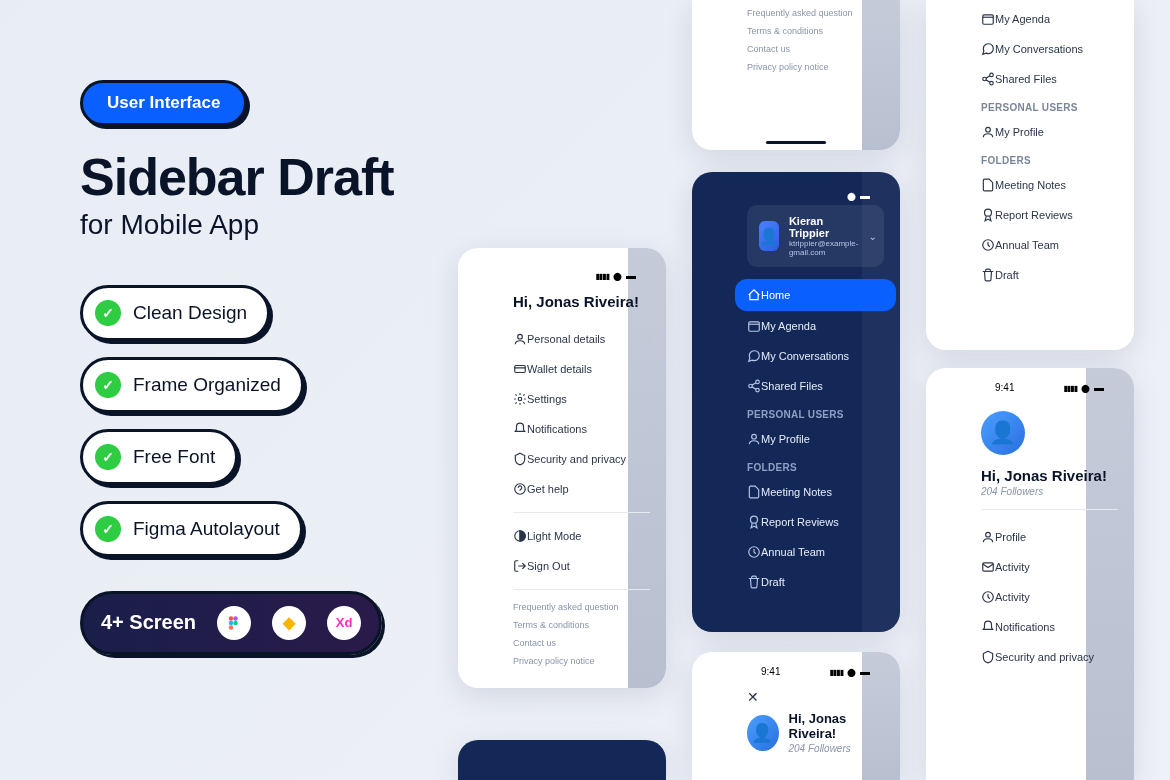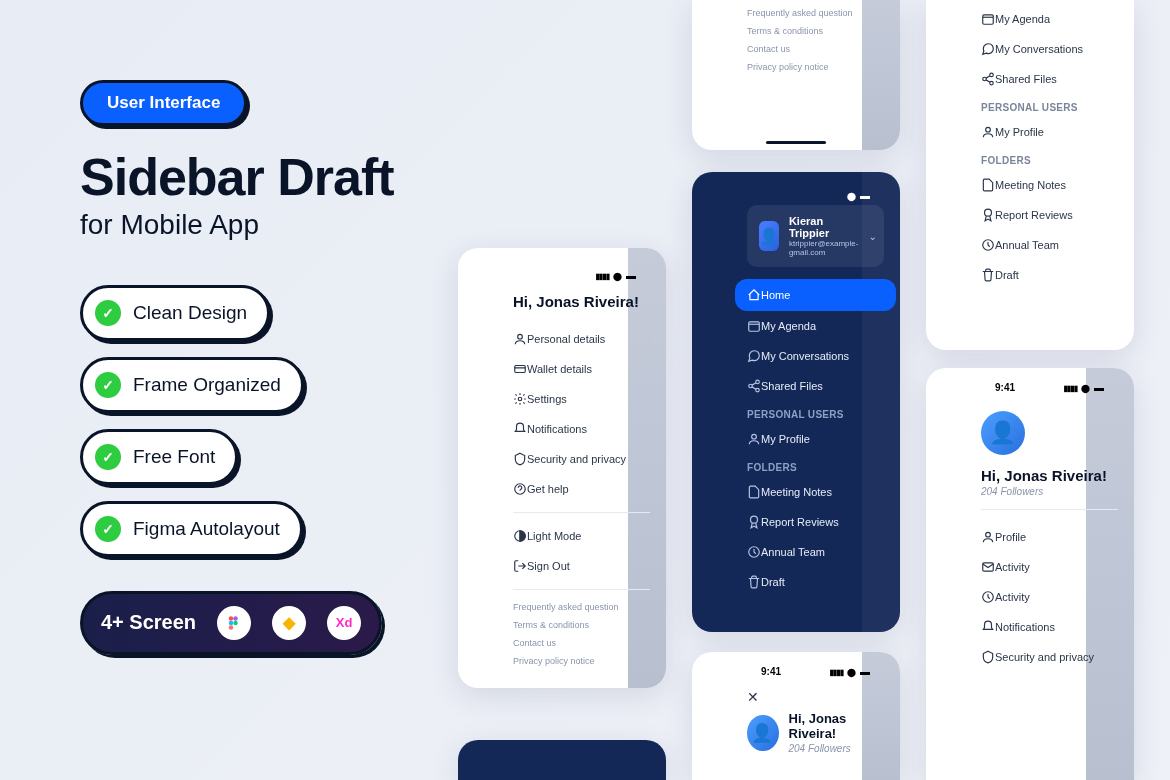--- a/index.html
+++ b/index.html
@@ -13,21 +13,21 @@
 .check { width: 26px; height: 26px; background: #2ecc40; border-radius: 50%; display: flex; align-items: center; justify-content: center; color: #fff; font-size: 14px; font-weight: bold; }
 .feature span.label { font-size: 19px; font-weight: 500; color: #0a1428; }
 .screen-badge { margin-top: 34px; display: inline-flex; align-items: center; gap: 21px; padding: 12px 18px; background: linear-gradient(90deg, #1a1f4a, #2a1a4a); border: 3px solid #0a1428; border-radius: 36px; box-shadow: 3px 3px 0 #0a1428; }
 .screen-badge .text { color: #fff; font-size: 20px; font-weight: 600; }
 .tool-icon { width: 34px; height: 34px; background: #fff; border-radius: 50%; display: flex; align-items: center; justify-content: center; font-size: 16px; font-weight: bold; }
 
 
 .phone { position: absolute; background: #fff; border-radius: 20px; box-shadow: 0 8px 30px rgba(30,40,90,.12); overflow: hidden; padding-left: 39px; }
 .phone .side-dim { position: absolute; right: 0; top: 0; bottom: 0; width: 38px; background: linear-gradient(180deg, #c5cbd9, #b8c0d0); }
 .phone .side-dim.wide { width: 48px; }
-.status-bar { display: flex; justify-content: space-between; align-items: center; padding: 8px 14px 4px; font-size: 10px; font-weight: 700; color: #000; }
+.status-bar { display: flex; justify-content: space-between; align-items: center; padding: 8px 14px 4px; font-size: 10px; font-weight: 400; color: #000; }
 .status-bar.dark { color: #fff; }
 .status-icons { display: flex; gap: 4px; align-items: center; font-size: 9px; }
 .signal::before { content: '▮▮▮▮'; letter-spacing: -1px; font-size: 8px; }
 .wifi::before { content: '⬤'; font-size: 8px; }
 .battery::before { content: '▬'; font-size: 10px; }
 
 .section-title { font-size: 10px; font-weight: 600; color: #7a8599; letter-spacing: .3px; padding: 8px 0 4px; }
 .section-title.dark { color: #8fa0c5; }
 
 .menu-list { list-style: none; }

